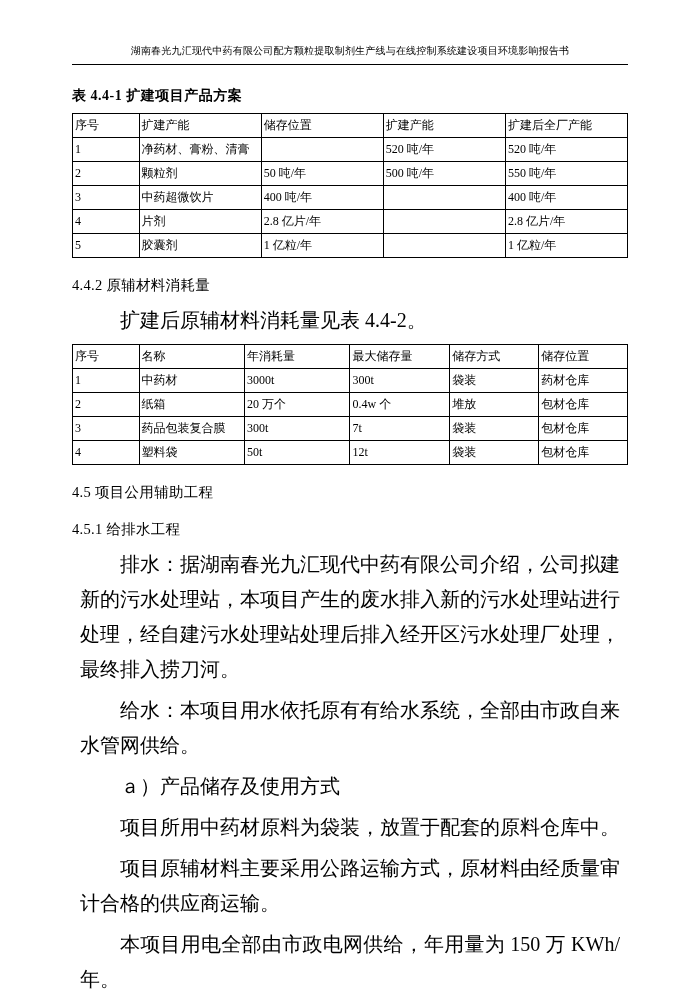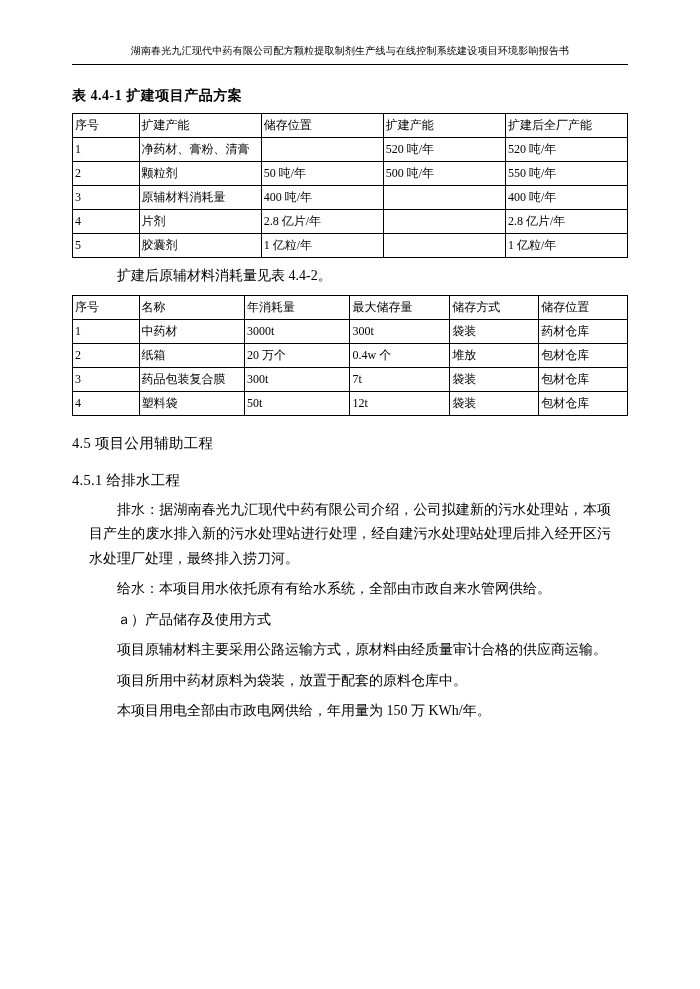--- a/index.html
+++ b/index.html
@@ -68,22 +68,22 @@
   .t2 col.c4 { width: 16%; }
   .t2 col.c5 { width: 16%; }
 
   h3.sec {
     font-size: 14.5px;
     font-weight: normal;
     margin: 18px 0 8px 0;
     letter-spacing: 0.3px;
   }
   p.body {
-    font-size: 14px;
-    margin: 6px 17px;
+    font-size: 20px;
+    margin: 6px 8px;
     text-indent: 2em;
     line-height: 1.75;
     text-align: justify;
   }
   .pagenum {
     position: absolute;
     bottom: 34px;
     left: 0;
     width: 100%;
     text-align: center;
@@ -126,21 +126,21 @@
       </tr>
       <tr>
         <td>2</td>
         <td>颗粒剂</td>
         <td>50 吨/年</td>
         <td>500 吨/年</td>
         <td>550 吨/年</td>
       </tr>
       <tr>
         <td>3</td>
-        <td>原辅材料消耗量</td>
+        <td>中药超微饮片</td>
         <td>400 吨/年</td>
         <td></td>
         <td>400 吨/年</td>
       </tr>
       <tr>
         <td>4</td>
         <td>片剂</td>
         <td>2.8 亿片/年</td>
         <td></td>
         <td>2.8 亿片/年</td>
@@ -148,20 +148,21 @@
       <tr>
         <td>5</td>
         <td>胶囊剂</td>
         <td>1 亿粒/年</td>
         <td></td>
         <td>1 亿粒/年</td>
       </tr>
     </tbody>
   </table>
 
+  <h3 class="sec">4.4.2   原辅材料消耗量</h3>
   <p class="body">扩建后原辅材料消耗量见表 4.4-2。</p>
 
 
   <table class="t2">
     <colgroup>
       <col class="c0">
         <col class="c1">
         <col class="c2">
         <col class="c3">
         <col class="c4">
@@ -212,19 +213,19 @@
       </tr>
     </tbody>
   </table>
 
   <h3 class="sec">4.5  项目公用辅助工程</h3>
   <h3 class="sec">4.5.1   给排水工程</h3>
   <p class="body">排水：据湖南春光九汇现代中药有限公司介绍，公司拟建新的污水处理站，本项目产生的废水排入新的污水处理站进行处理，经自建污水处理站处理后排入经开区污水处理厂处理，最终排入捞刀河。</p>
   <p class="body">给水：本项目用水依托原有有给水系统，全部由市政自来水管网供给。</p>
 
   <p class="body">ａ）产品储存及使用方式</p>
+  <p class="body">项目所用中药材原料为袋装，放置于配套的原料仓库中。</p>
   <p class="body">项目原辅材料主要采用公路运输方式，原材料由经质量审计合格的供应商运输。</p>
-  <p class="body">项目所用中药材原料为袋装，放置于配套的原料仓库中。</p>
 
   <p class="body">本项目用电全部由市政电网供给，年用量为 150 万 KWh/年。</p>
 
 
 </div>
 
 </body></html>

